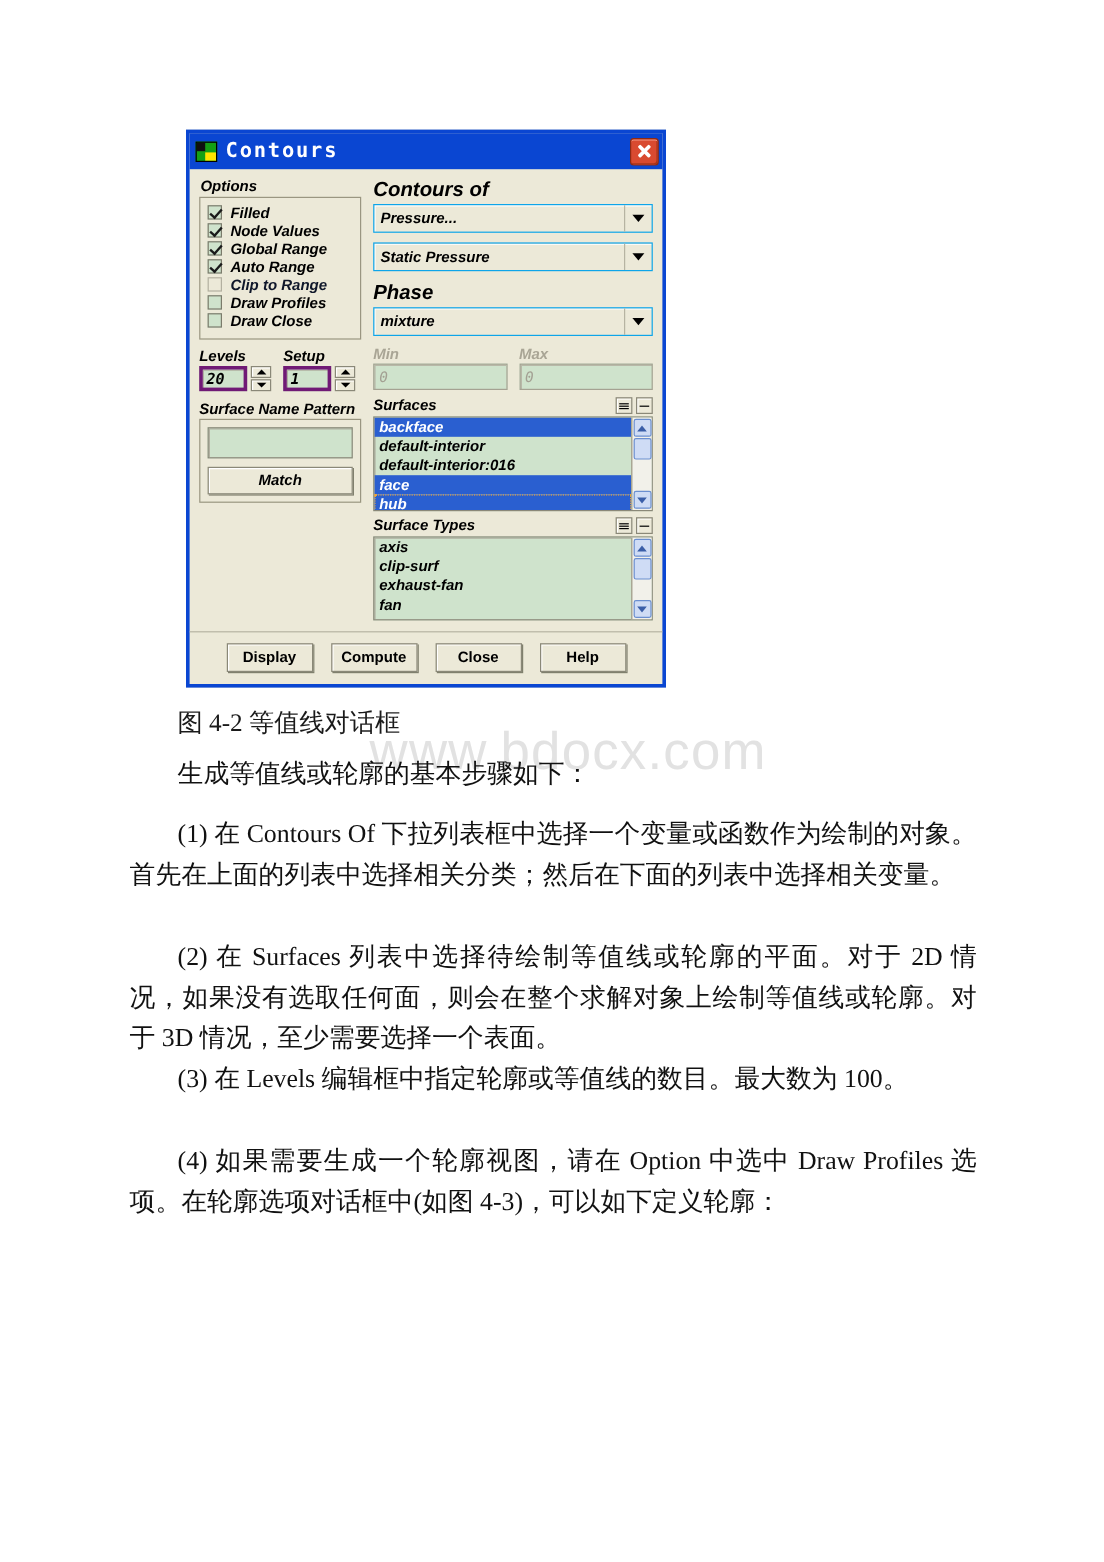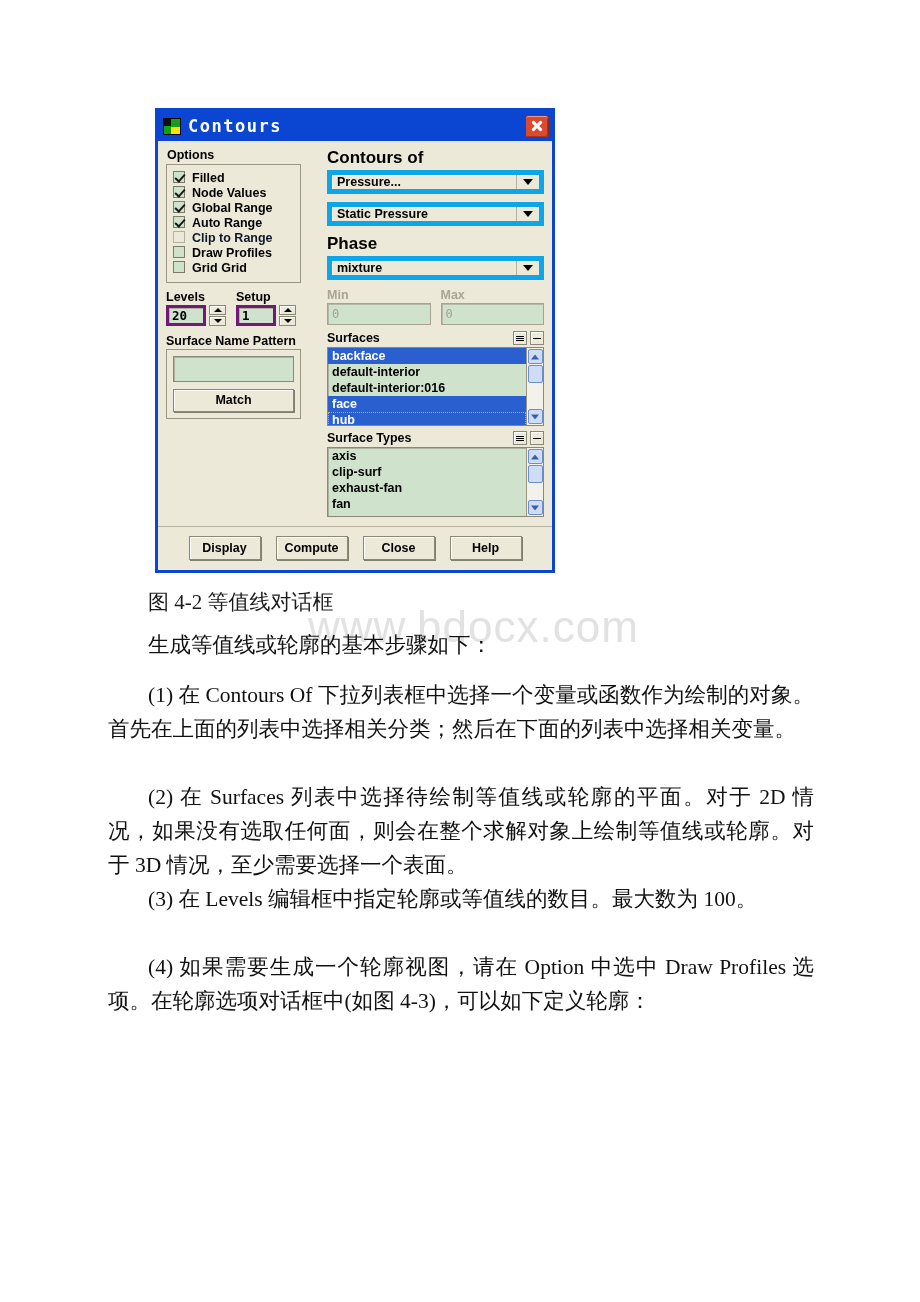--- a/index.html
+++ b/index.html
@@ -52,21 +52,21 @@
     box-shadow:inset 0 1px 0 #f39b88, inset -1px -1px 0 #a83418;
     position:relative;cursor:pointer;
   }
   .close-btn:before,.close-btn:after{
     content:"";position:absolute;left:50%;top:50%;
     width:13px;height:3px;background:#fff;border-radius:1px;
   }
   .close-btn:before{transform:translate(-50%,-50%) rotate(45deg);}
   .close-btn:after{transform:translate(-50%,-50%) rotate(-45deg);}
 
-  .dlg-body{padding:7px 8px 0 8px;display:flex;gap:26px;}
+  .dlg-body{padding:7px 8px 0 8px;display:flex;gap:10px;font-style:italic;}
   .col-left{width:135px;flex:none;}
   .col-right{flex:1;}
 
   .grp-label{
     font-size:12.5px;font-weight:bold;color:#000;
     margin:0 0 2px 1px;white-space:nowrap;
   }
   .options-box{
     border:1px solid #9a9681;padding:5px 6px 6px 6px;
     background:#ece9d8;
@@ -126,21 +126,21 @@
     box-shadow:inset 1px 1px 0 #fff, 1px 1px 0 #80806e;
     font-family:"Liberation Sans",sans-serif;
     font-size:12.5px;font-weight:bold;color:#000;
     text-align:center;cursor:pointer;box-sizing:border-box;
   }
   .match-btn{height:23px;line-height:21px;margin-top:7px;}
 
   .rt-cap{font-size:17px;font-weight:bold;margin-bottom:2px;}
   .combo{
     height:24px;background:#ece9d8;
-    border:5px solid #0ea5e9;
+    border:1px solid #0ea5e9;
     box-shadow:inset 1px 1px 0 #fff;
     display:flex;align-items:center;box-sizing:border-box;
     margin-bottom:8px;cursor:pointer;
   }
   .combo-val{
     flex:1;font-size:12.5px;font-weight:bold;color:#000;
     padding-left:5px;white-space:nowrap;overflow:hidden;
   }
   .combo-arrow{
     width:22px;height:100%;flex:none;
@@ -277,21 +277,21 @@
         <div class="opt-row">
           <span class="cb disabled"></span>
           <span class="opt-text dim">Clip to Range</span>
         </div>
         <div class="opt-row">
           <span class="cb"></span>
           <span class="opt-text">Draw Profiles</span>
         </div>
         <div class="opt-row">
           <span class="cb"></span>
-          <span class="opt-text">Grid Grid</span>
+          <span class="opt-text">Draw Close</span>
         </div>
       </div>
 
       <div class="lvl-row">
         <div class="lvl-cell">
           <div class="lvl-cap">Levels</div>
           <div class="spin-wrap">
             <div class="spin-field">20</div>
             <div class="spin-btns">
               <div class="spin-b up"></div>

